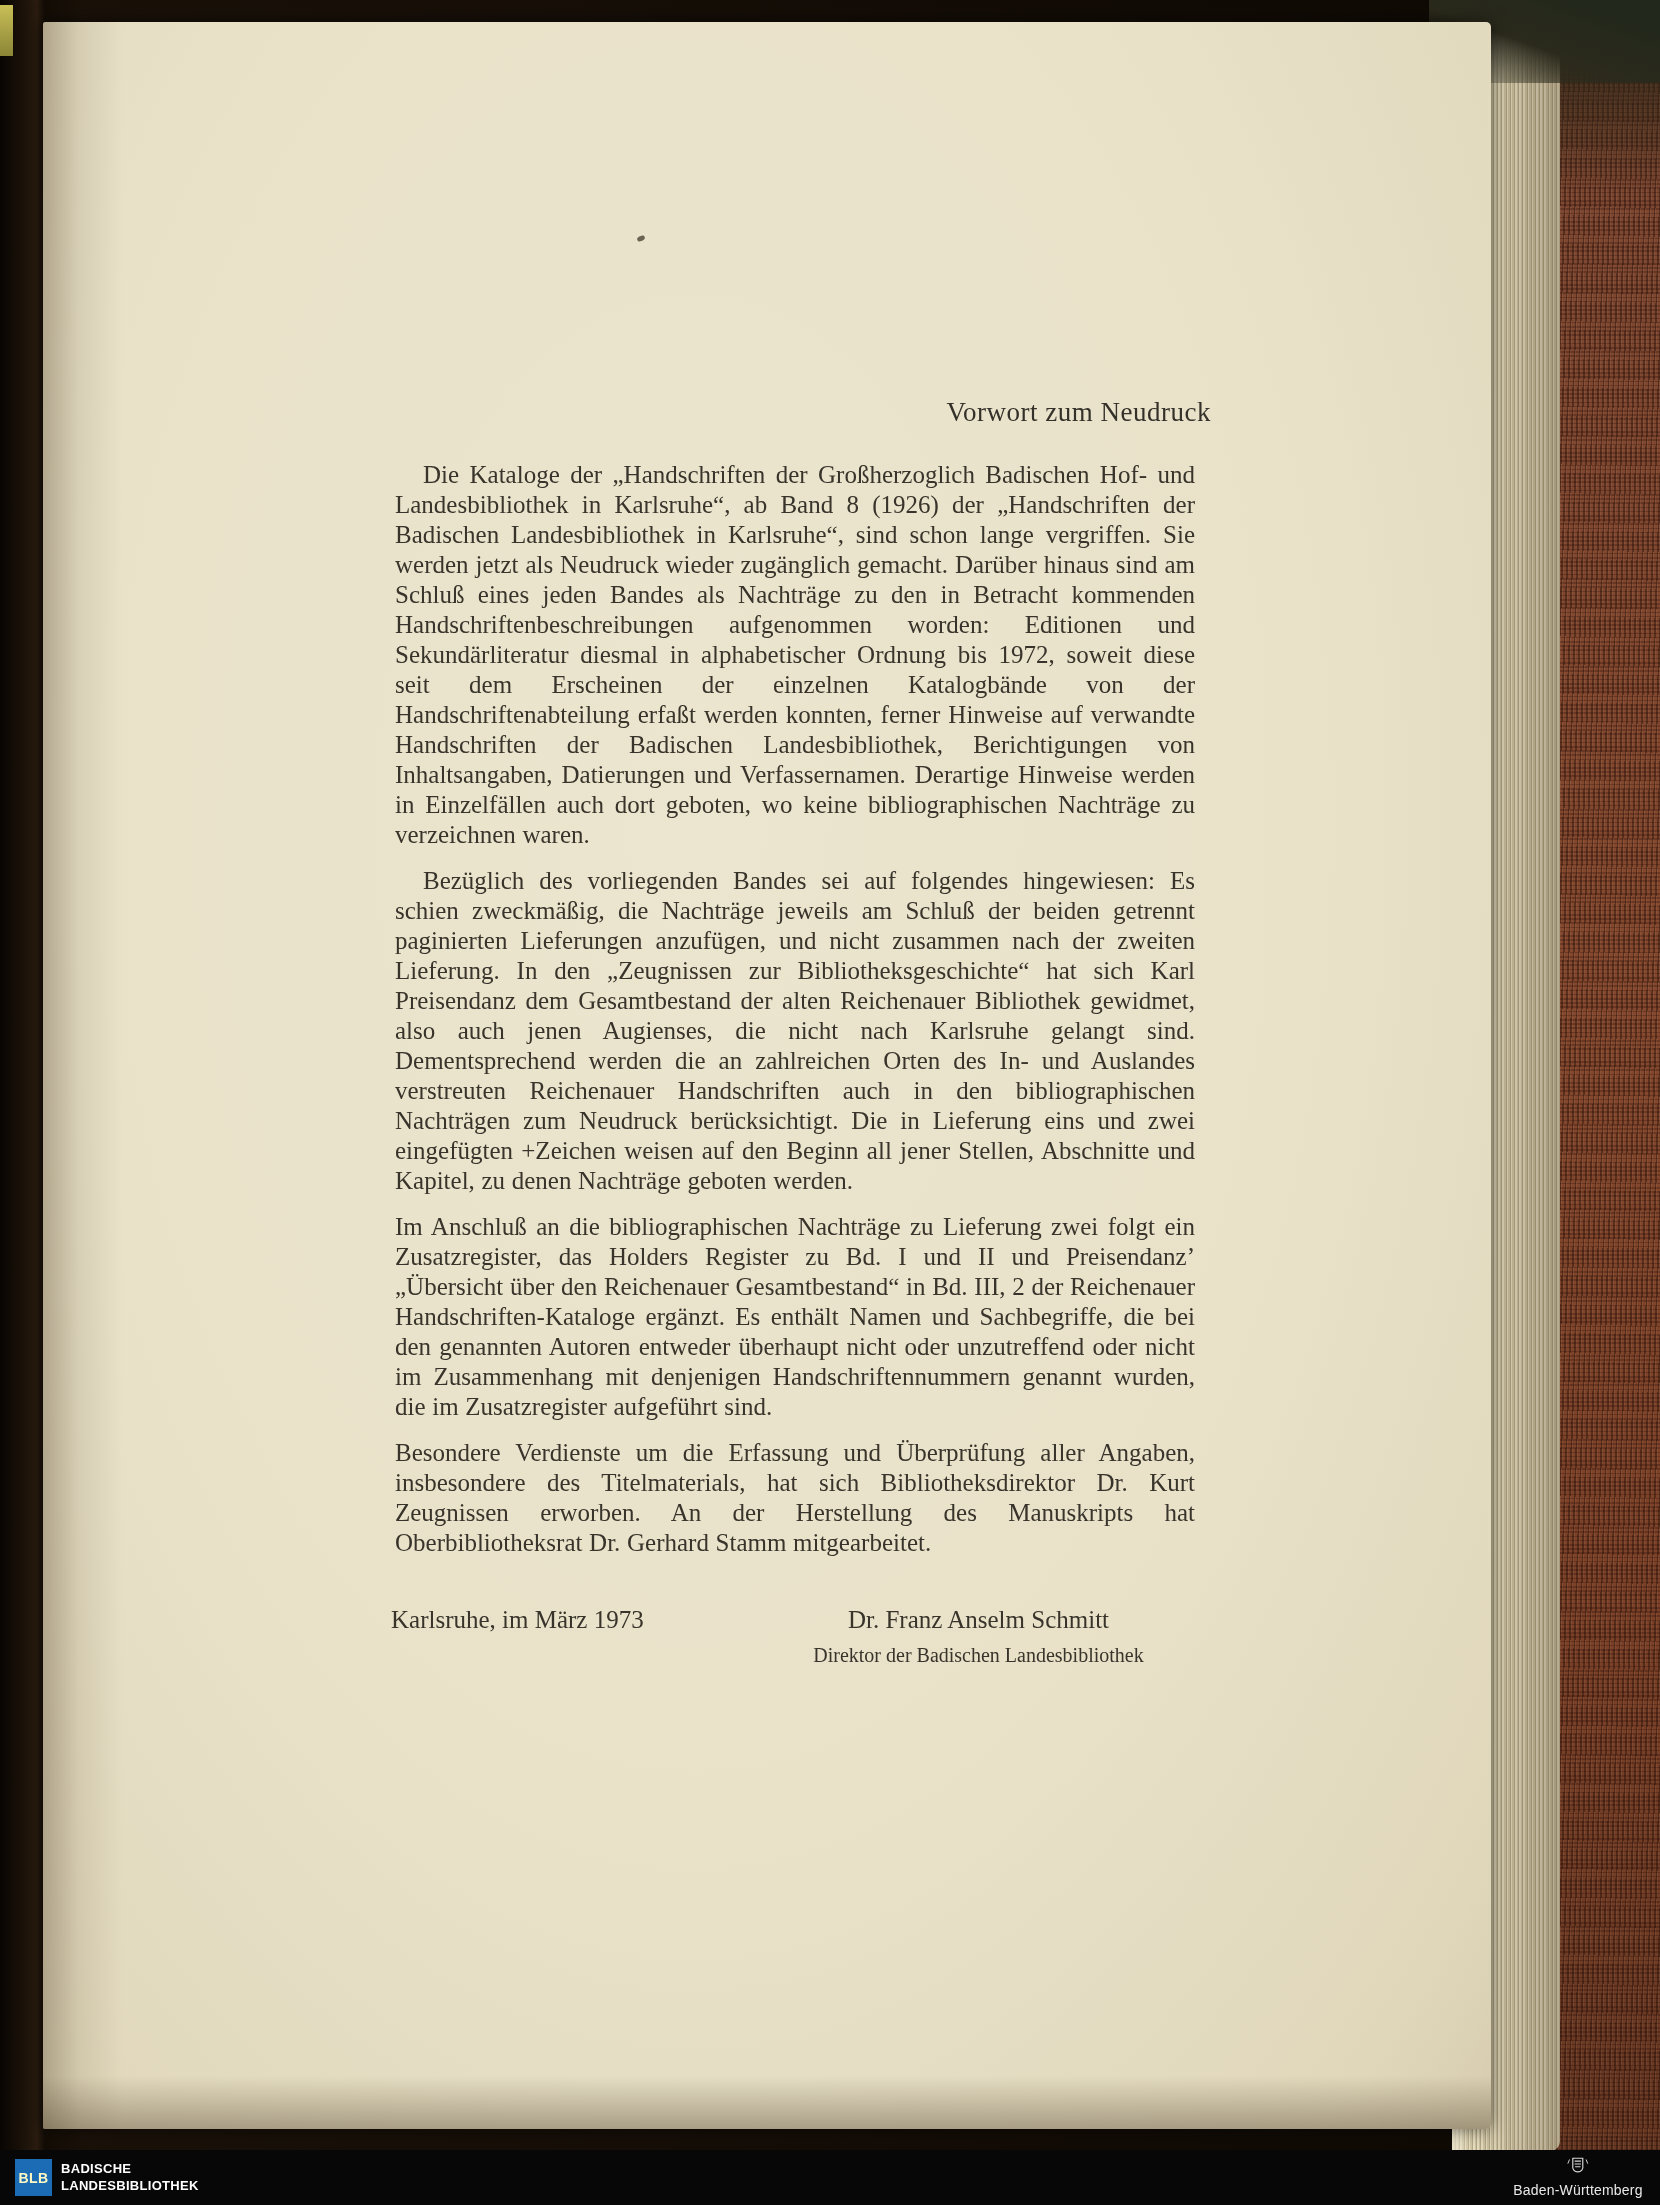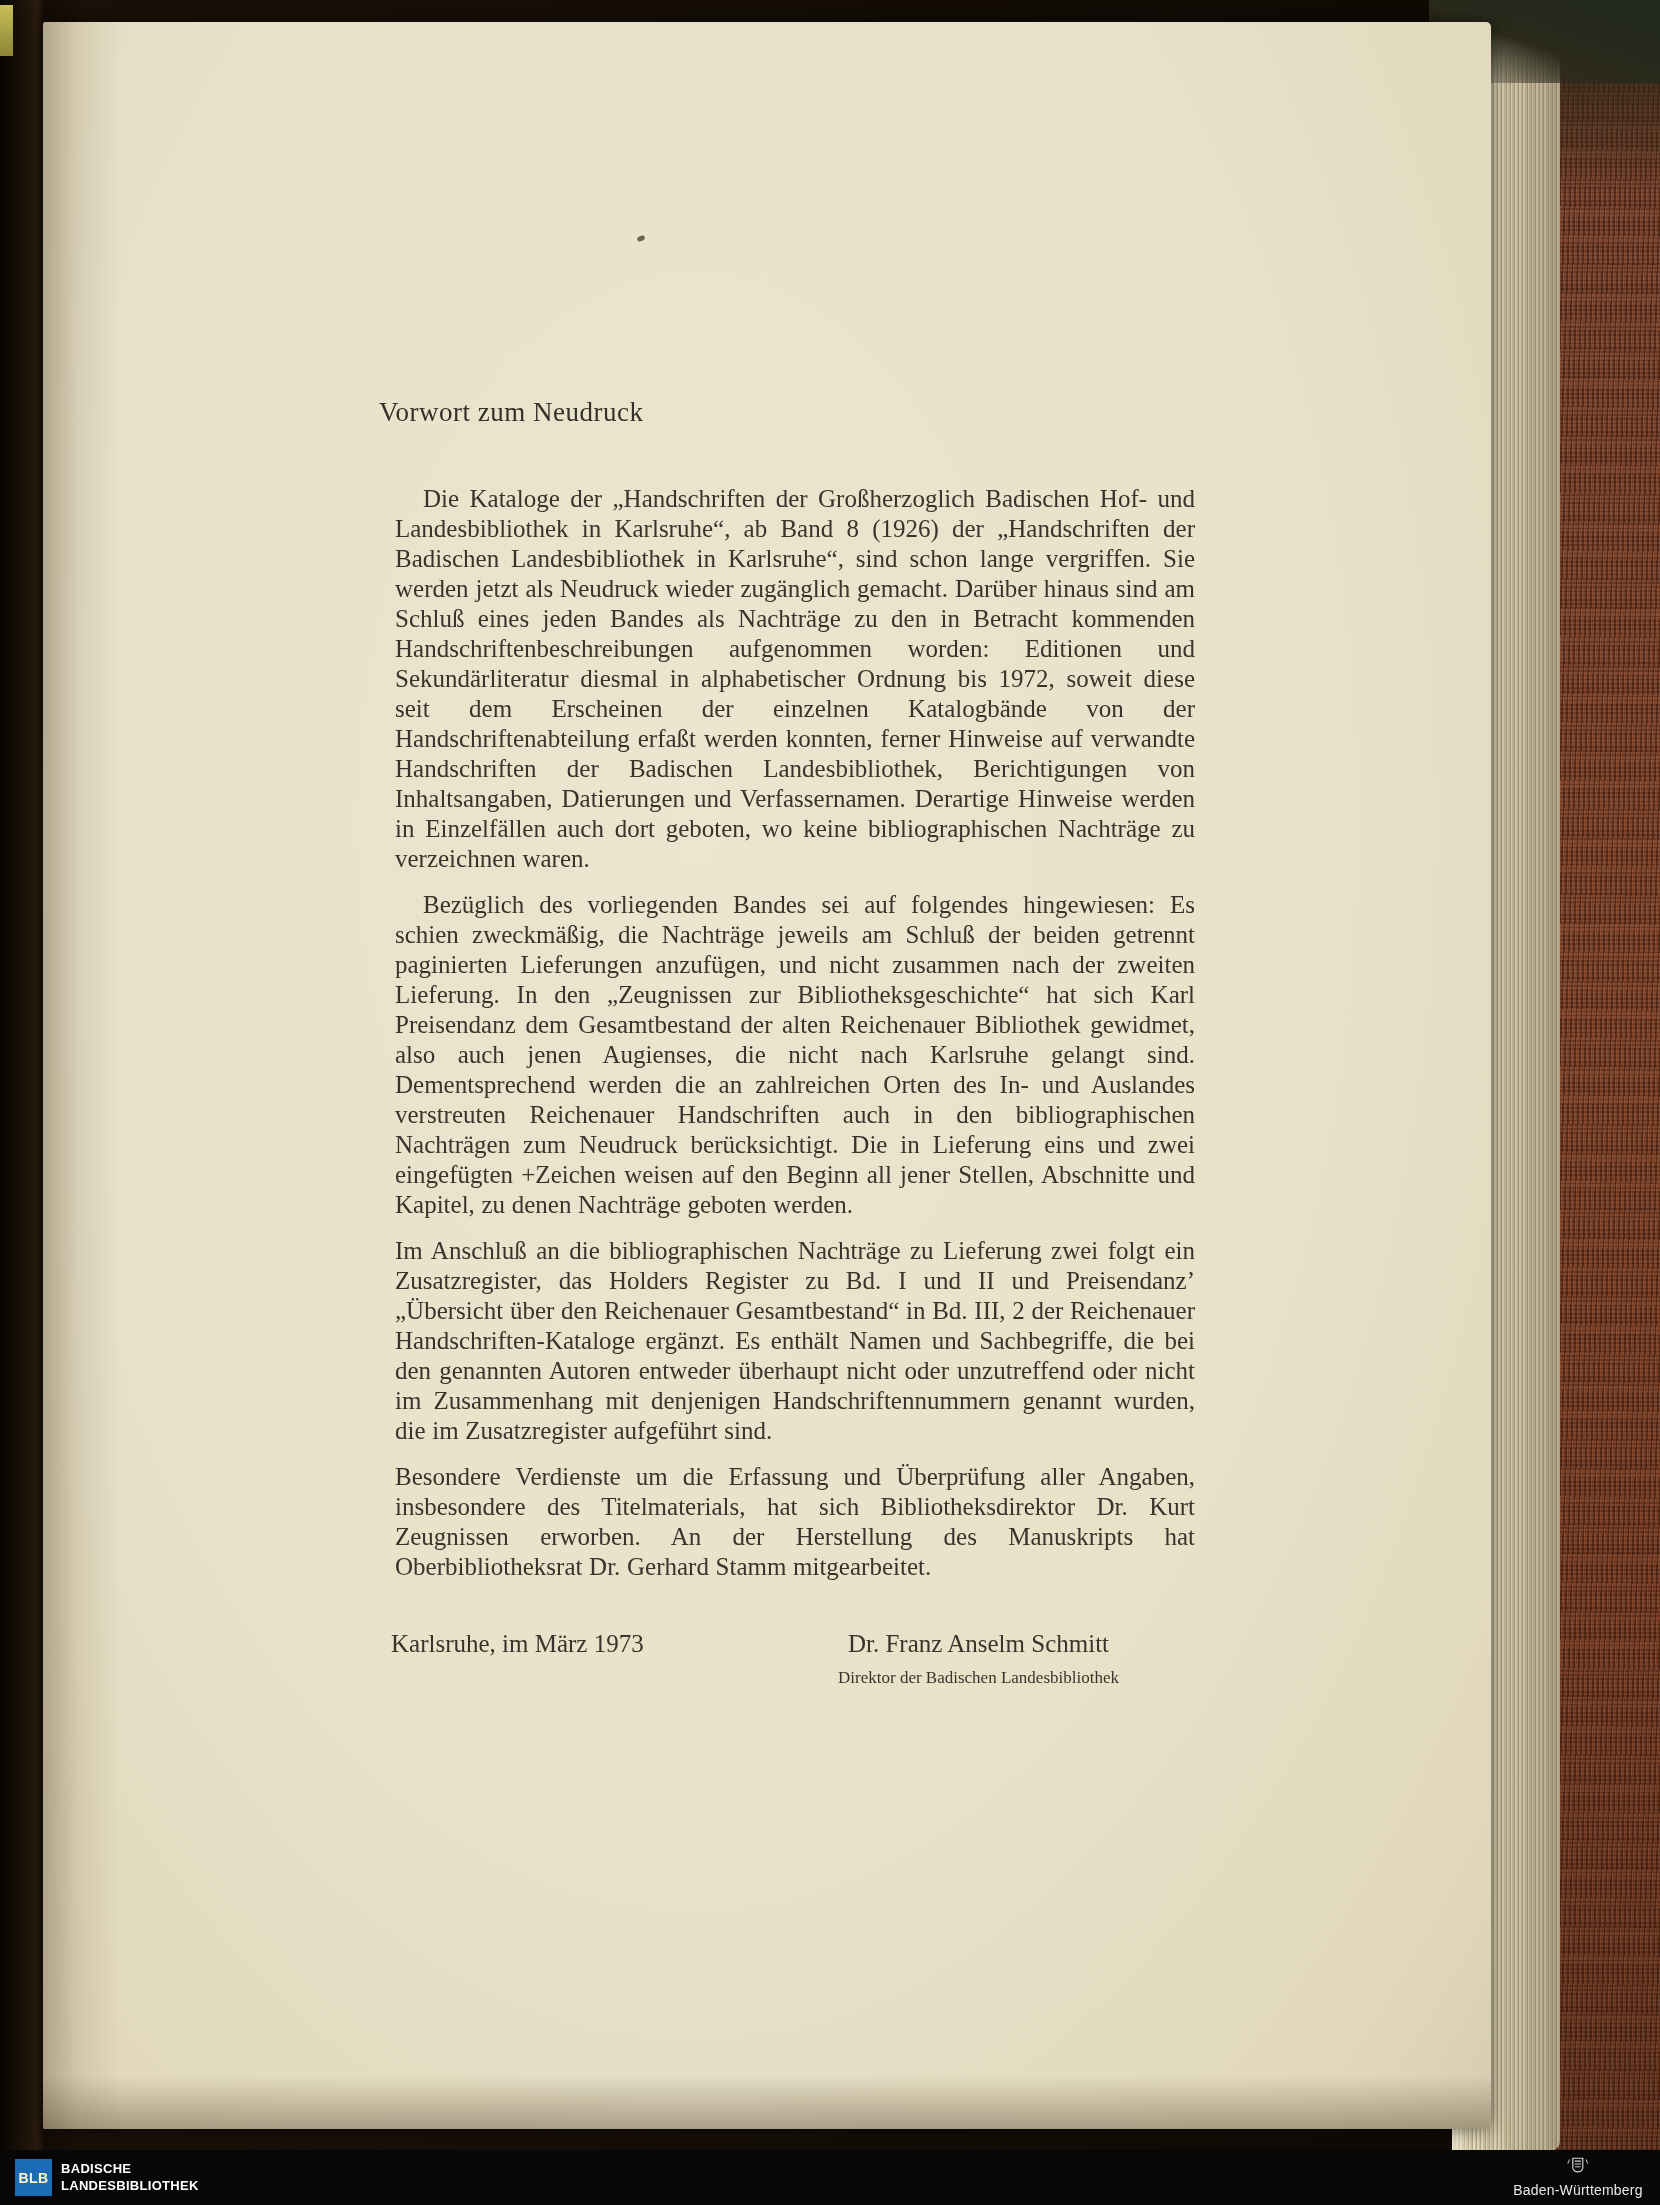--- a/index.html
+++ b/index.html
@@ -70,36 +70,36 @@
   .ink-speck{
     position:absolute;left:594px;top:214px;width:8.3px;height:5px;
     background:#4c4434;border-radius:50%;transform:rotate(-24deg);opacity:.8;
   }
 
   
   .text-block{
     position:absolute;left:336px;top:375px;width:832px;color:#38342b;
   }
   .doc-title{
-    margin:0 0 56px 0;text-align:left;font-size:27px;font-weight:normal;
+    margin:0 0 32px 0;text-align:right;font-size:27px;font-weight:normal;
     letter-spacing:0.5px;color:#34312a;
   }
   .text-block p{
     margin:16px;font-size:25px;line-height:30px;text-align:justify;
     hyphens:auto;-webkit-hyphens:auto;word-spacing:0.4px;
   }
   .text-block p.indent{text-indent:28px;}
 
   .signature-row{
     display:flex;align-items:flex-start;margin-top:48px;font-size:25px;margin-left:12px;
   }
   .sig-place{white-space:nowrap;}
   .sig-right{margin-left:auto;text-align:center;min-width:465px;}
   .sig-name{font-size:25px;margin-bottom:10px;}
-  .sig-role{font-size:17px;}
+  .sig-role{font-size:20px;}
 
   
   .footer-bar{
     position:absolute;left:0;right:0;bottom:0;height:55px;z-index:20;
     background:#070707;display:flex;align-items:center;justify-content:space-between;
     padding:0 15px;box-sizing:border-box;
     font-family:"Liberation Sans","DejaVu Sans",sans-serif;
   }
   .footer-left{display:flex;align-items:center;gap:9px;}
   .blb-box{

